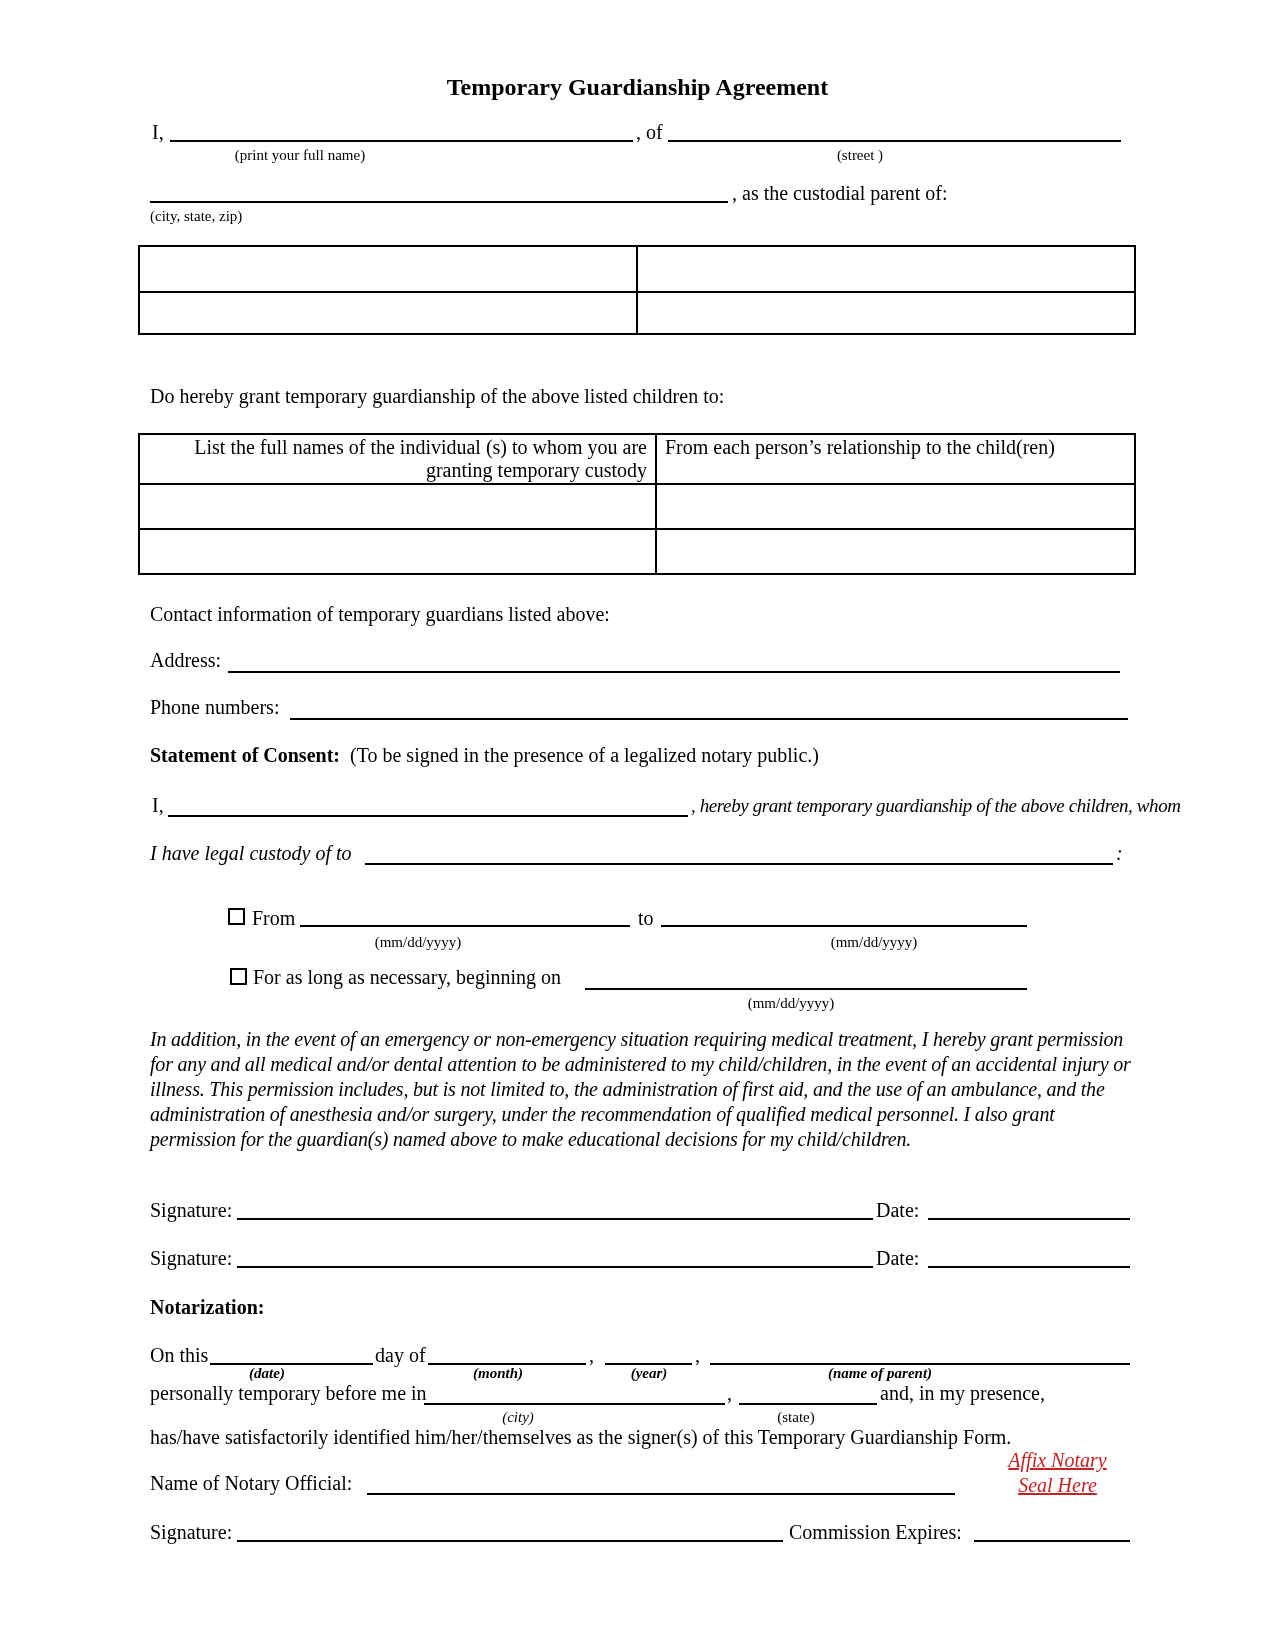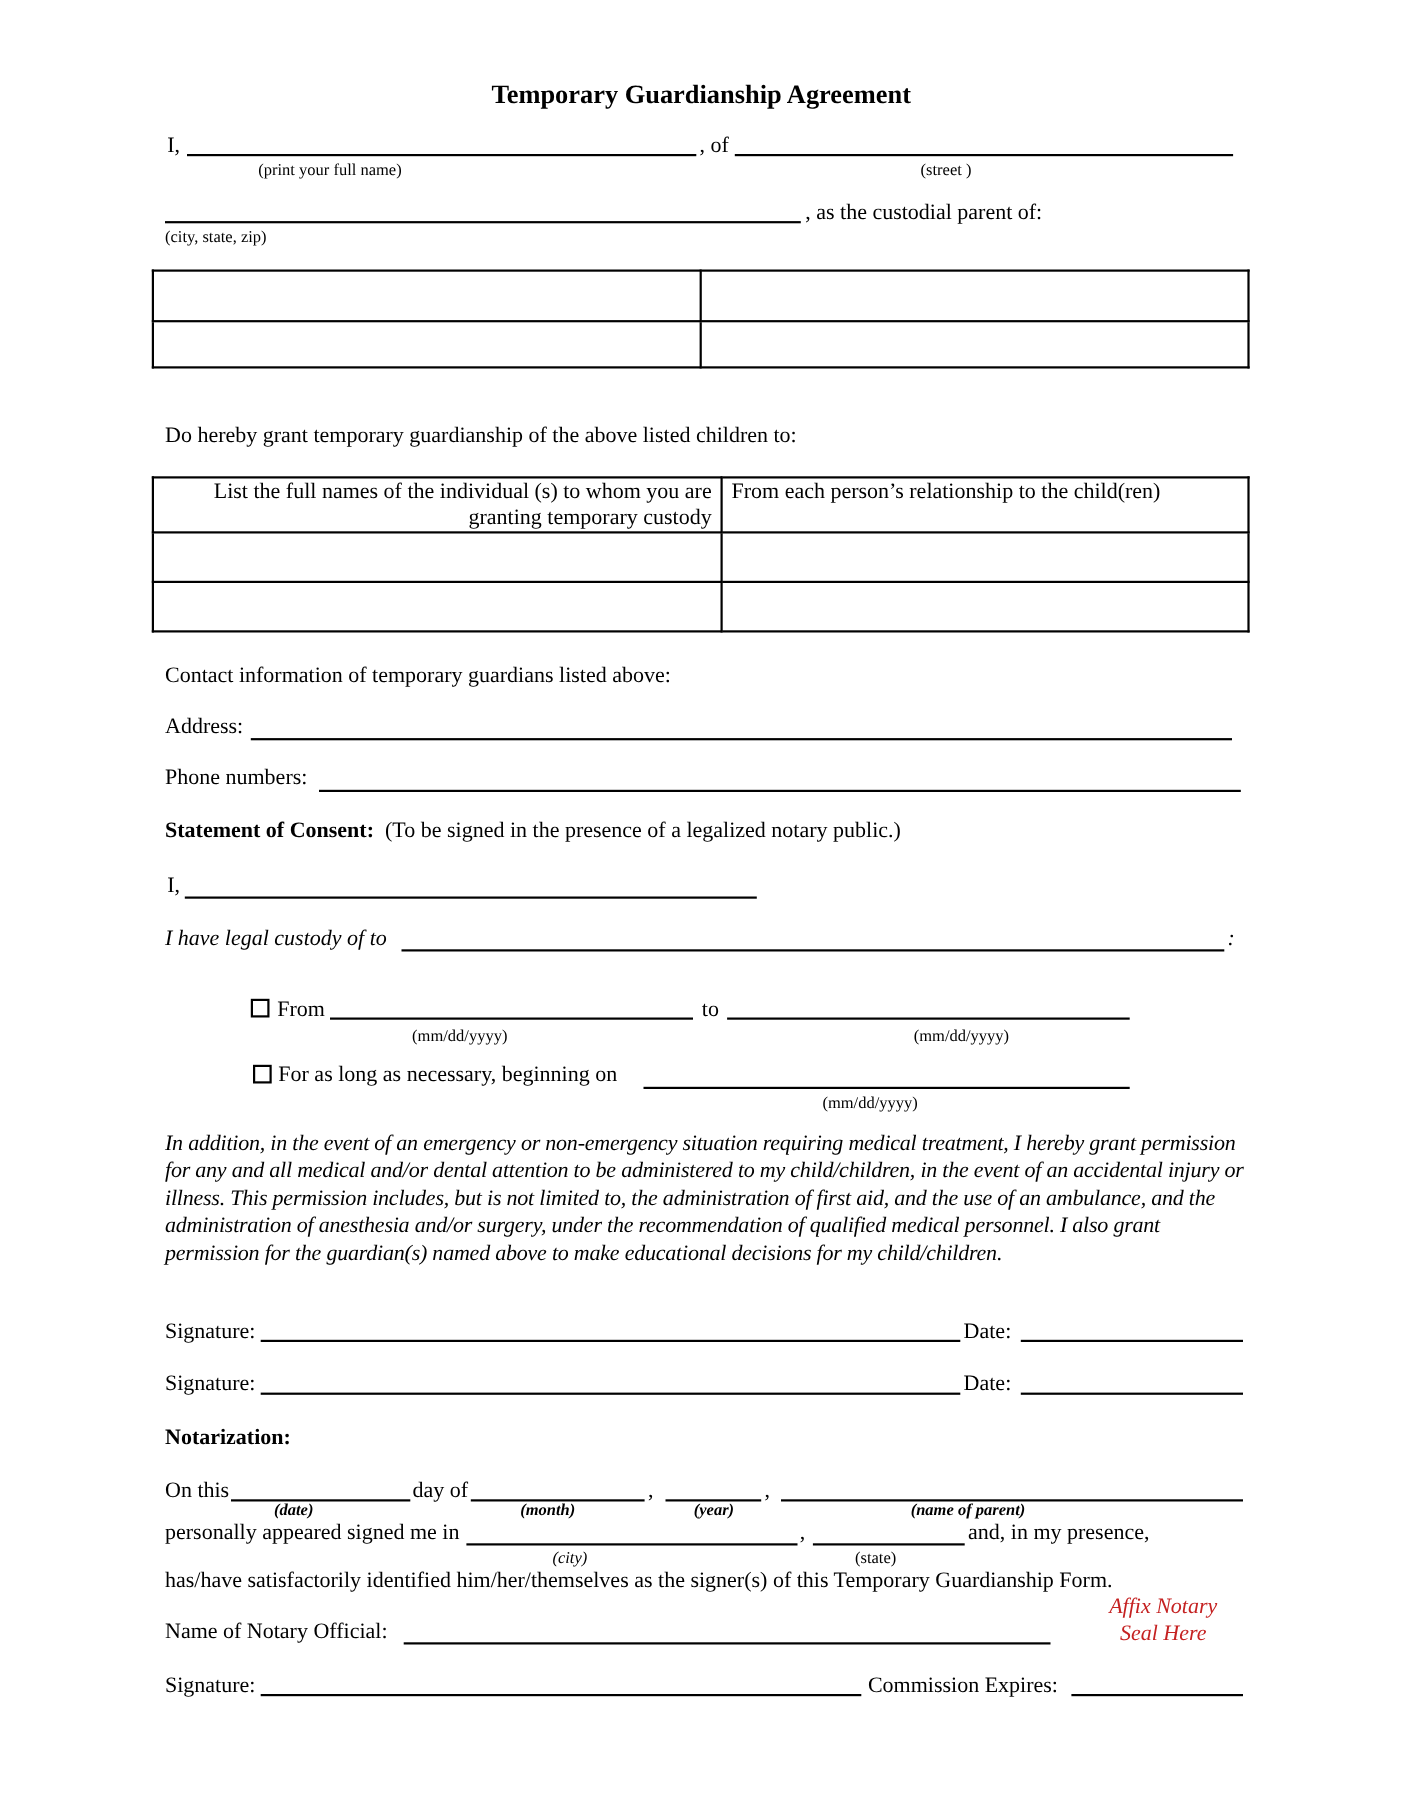--- a/index.html
+++ b/index.html
@@ -83,20 +83,21 @@
   <span class="t" style="left:150px;top:695px;">Phone numbers:</span>
   <div class="blank" style="left:290px;top:718px;width:838px;"></div>
 
   <span class="t" style="left:150px;top:743px;">
     <span class="b">Statement of Consent:</span>
     <span style="margin-left:5px;">(To be signed in the presence of a legalized notary public.)</span>
   </span>
 
   <span class="t" style="left:152px;top:793px;">I,</span>
   <div class="blank" style="left:168px;top:815px;width:520px;"></div>
+  <span class="t it squeeze" style="left:691px;top:794px;">, hereby grant temporary guardianship of the above children, whom</span>
 
   <span class="t it" style="left:150px;top:841px;">I have legal custody of to</span>
   <div class="blank" style="left:365px;top:863px;width:748px;"></div>
   <span class="t it" style="left:1116px;top:841px;">:</span>
 
   <div class="cb" style="left:228px;top:908px;"></div>
   <span class="t" style="left:252px;top:906px;">From</span>
   <div class="blank" style="left:300px;top:925px;width:330px;"></div>
   <span class="t" style="left:638px;top:906px;">to</span>
   <div class="blank" style="left:661px;top:925px;width:366px;"></div>
@@ -129,32 +130,32 @@
   <span class="t" style="left:589px;top:1343px;">,</span>
   <div class="blank" style="left:605px;top:1363px;width:87px;"></div>
   <span class="t" style="left:695px;top:1343px;">,</span>
   <div class="blank" style="left:710px;top:1363px;width:420px;"></div>
 
   <div class="hint bih" style="left:167px;top:1364px;width:200px;">(date)</div>
   <div class="hint bih" style="left:398px;top:1364px;width:200px;">(month)</div>
   <div class="hint bih" style="left:549px;top:1364px;width:200px;">(year)</div>
   <div class="hint bih" style="left:780px;top:1364px;width:200px;">(name of parent)</div>
 
-  <span class="t" style="left:150px;top:1381px;">personally appeared signed me in</span>
+  <span class="t" style="left:150px;top:1381px;">personally temporary before me in</span>
   <div class="blank" style="left:424px;top:1403px;width:301px;"></div>
   <span class="t" style="left:727px;top:1381px;">,</span>
   <div class="blank" style="left:739px;top:1403px;width:138px;"></div>
   <span class="t" style="left:880px;top:1381px;">and, in my presence,</span>
 
   <div class="hint" style="left:418px;top:1408px;width:200px;font-style:italic;">(city)</div>
   <div class="hint" style="left:696px;top:1408px;width:200px;">(state)</div>
 
   <span class="t" style="left:150px;top:1425px;">has/have satisfactorily identified him/her/themselves as the signer(s) of this Temporary Guardianship Form.</span>
 
-  <div class="seal" style="left: 975px; top: 1448px; width: 165px; color: rgb(197, 34, 34);">
+  <div class="seal" style="left: 975px; top: 1448px; width: 165px; color: rgb(197, 34, 34); text-decoration: underline;">
     <div>Affix Notary</div>
     <div>Seal Here</div>
   </div>
 
   <span class="t" style="left:150px;top:1471px;">Name of Notary Official:</span>
   <div class="blank" style="left:367px;top:1493px;width:588px;"></div>
 
   <span class="t" style="left:150px;top:1520px;">Signature:</span>
   <div class="blank" style="left:237px;top:1540px;width:546px;"></div>
   <span class="t" style="left:789px;top:1520px;">Commission Expires:</span>

